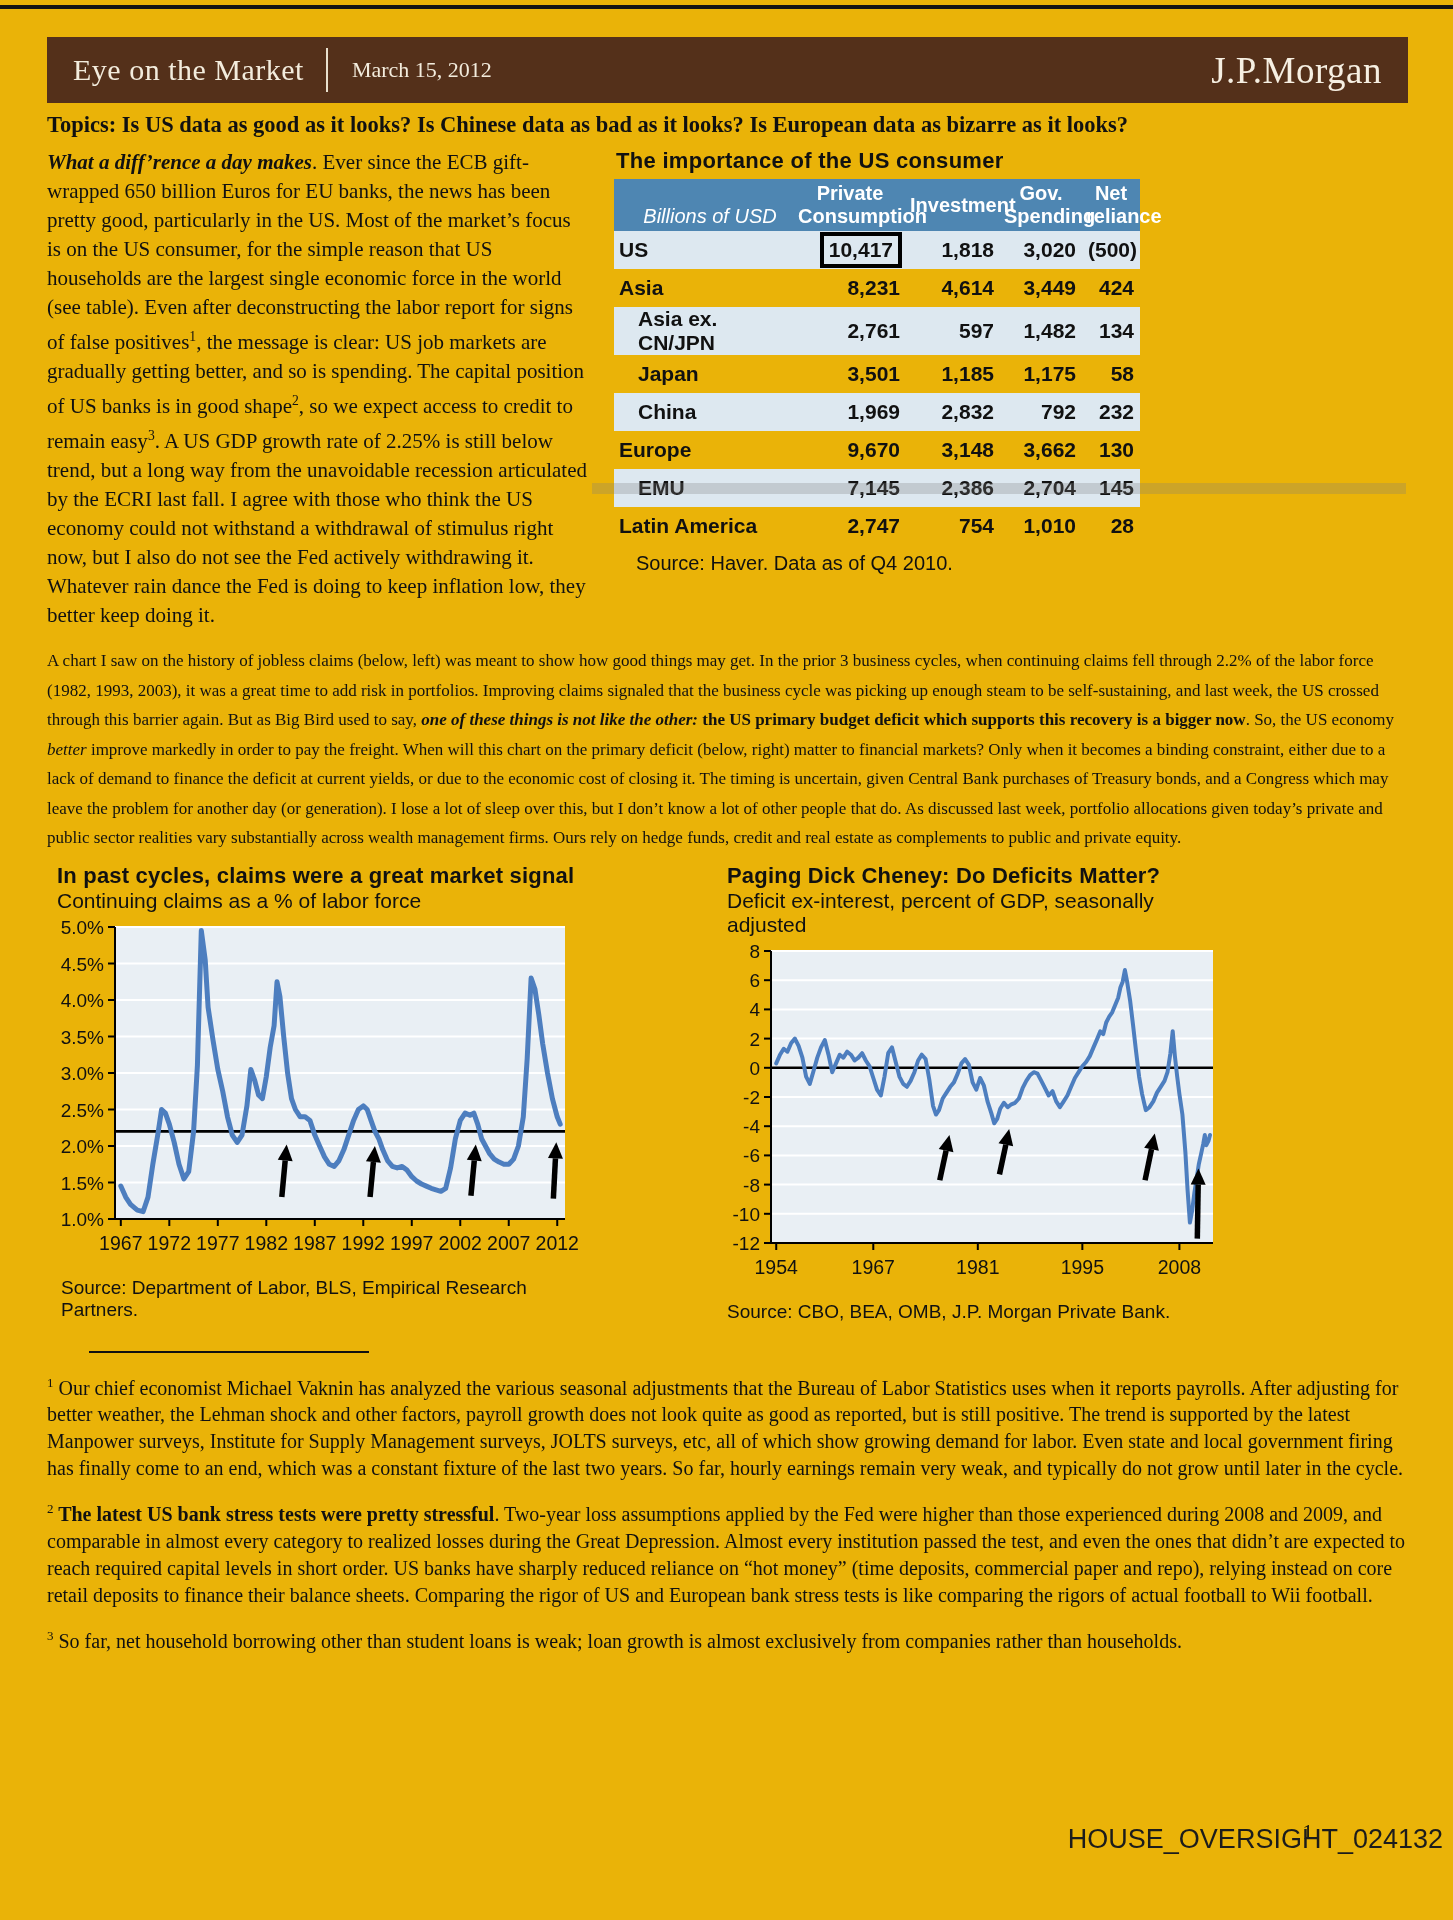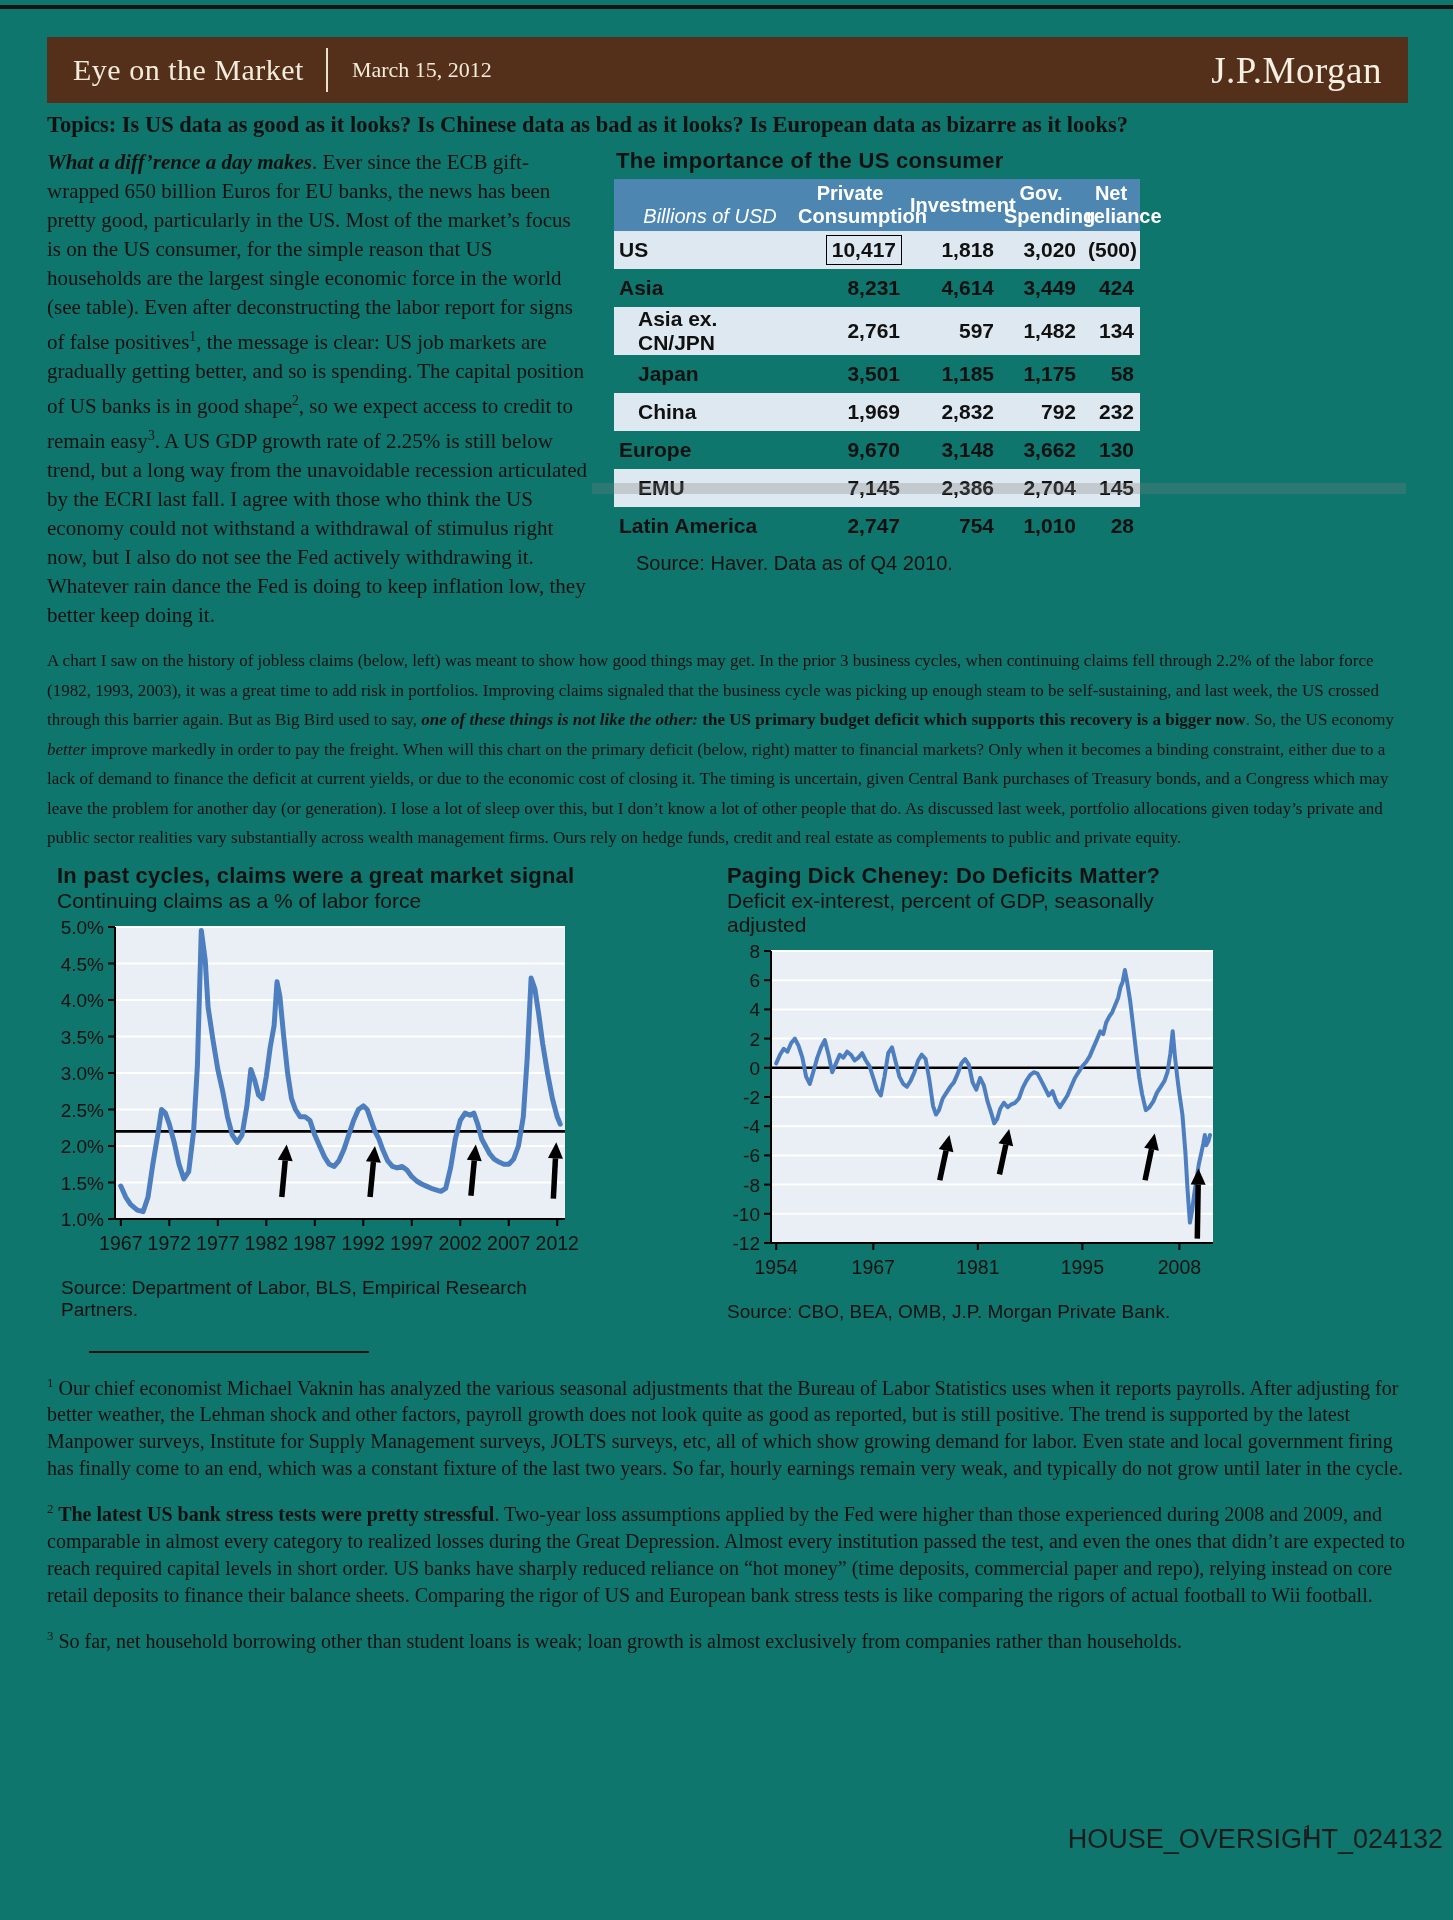--- a/index.html
+++ b/index.html
@@ -1,16 +1,16 @@
 <!DOCTYPE html>
 <html><head>
 <meta charset="utf-8">
 <style>
   html,body{margin:0;padding:0;background:#e8e8e8;}
-  .page{position:relative;width:1453px;height:1920px;background:#0f766e;margin:0 auto;overflow:hidden;
+  .page{position:relative;width:1453px;height:1920px;background:#eab308;margin:0 auto;overflow:hidden;
         font-family:"Liberation Serif","DejaVu Serif",serif;color:#111;}
   .scan-topline{position:absolute;top:5px;left:0;width:1453px;height:4px;background:#141414;}
   .content{padding:37px 45px 0 47px;}
 
   
   .banner{height:66px;background:#54301a;display:flex;align-items:center;padding:0 26px;box-sizing:border-box;}
   .banner-title{color:#f3ecdd;font-size:30px;letter-spacing:0.5px;}
   .banner-divider{width:2px;height:44px;background:#e9e0cd;margin:0 24px 0 22px;}
   .banner-date{color:#f3ecdd;font-size:22px;}
   .banner-logo{margin-left:auto;color:#f6efe2;font-size:37px;letter-spacing:0.5px;}
@@ -25,21 +25,21 @@
   .table-title{font-size:22px;font-weight:bold;padding-left:2px;margin-bottom:5px;letter-spacing:0.3px;}
   table.consumer-table{border-collapse:collapse;width:526px;table-layout:fixed;}
   table.consumer-table th{background:#4e86b2;color:#fff;font-size:20px;font-weight:bold;text-align:center;
        vertical-align:middle;padding:3px 4px;height:52px;box-sizing:border-box;line-height:23px;}
   table.consumer-table th.th-label{text-align:center;font-style:italic;font-weight:normal;vertical-align:bottom;padding-left:16px;}
   table.consumer-table td{font-size:21px;font-weight:bold;height:38px;box-sizing:border-box;padding:0 6px;margin-left:10px;}
   table.consumer-table td.num{text-align:right;}
   table.consumer-table td.region{text-align:left;padding-left:5px;}
   table.consumer-table td.region.indent{padding-left:24px;}
   tr.row-alt{background:#dde8f0;}
-  .red-box{display:inline-block;border:1px solid #000000;padding:0 5px;margin:-3px -2px;line-height:28px;}
+  .red-box{display:inline-block;border:4px solid #000000;padding:0 5px;margin:-3px -2px;line-height:28px;}
   .table-source{font-size:20px;margin-top:7px;padding-left:22px;}
 
   
   .mid-para{margin-top:16px;font-size:17px;line-height:29.5px;width:1361px;}
   .seg-b{font-weight:bold;}
   .seg-i{font-style:italic;}
   .seg-bi{font-weight:bold;font-style:italic;}
   sup{font-size:0.65em;}
 
   

